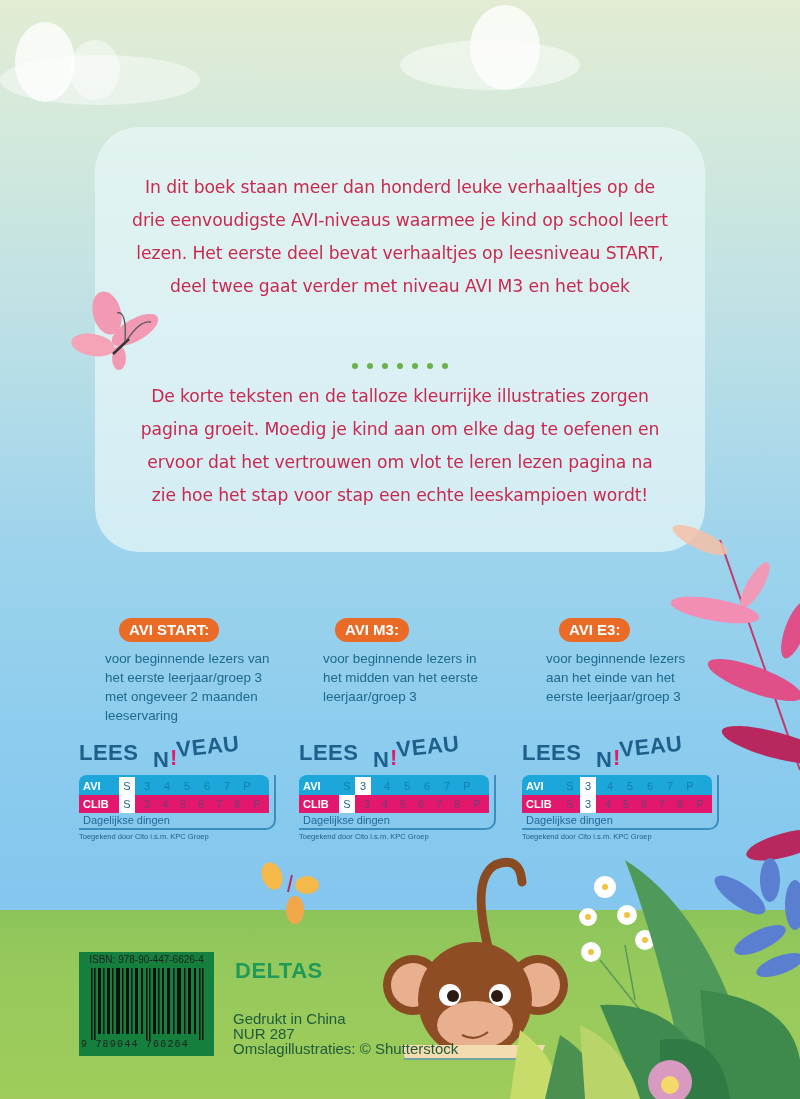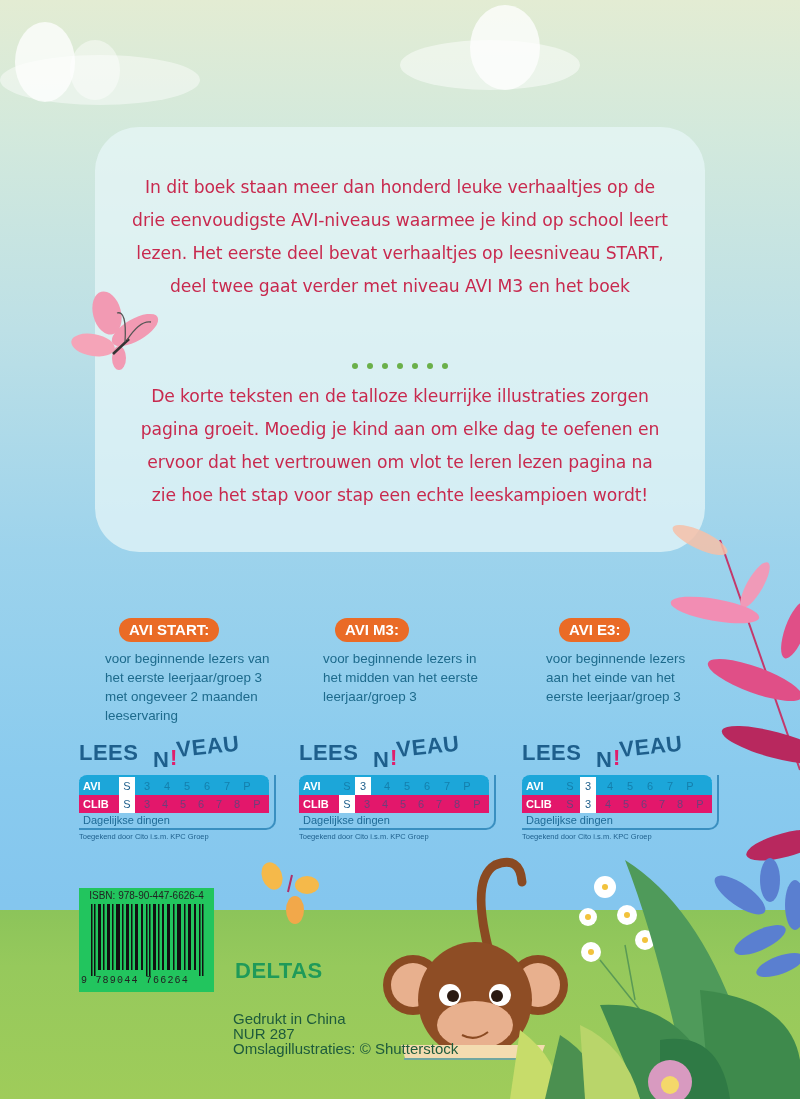--- a/index.html
+++ b/index.html
@@ -77,21 +77,21 @@
     .daily {
       position: absolute; top: 196px; left: 4px; color: #1e6a96;
       font-family: "Liberation Sans", sans-serif; font-size: 11px;
     }
     .toeg {
       position: absolute; top: 214px; left: 0; color: #1e5f8c;
       font-family: "Liberation Sans", sans-serif; font-size: 7.5px; white-space: nowrap;
     }
 
     .isbn-box {
-      position: absolute; left: 79px; top: 888px; width: 135px; height: 104px; background: #22c55e;
+      position: absolute; left: 79px; top: 952px; width: 135px; height: 104px; background: #15803d;
     }
     .isbn-text { position: absolute; top: 2px; left: 0; width: 135px; text-align: center; font-family: "Liberation Sans", sans-serif; font-size: 10px; color: #222; }
     .barcode { position: absolute; left: 12px; top: 16px; width: 114px; height: 72px; }
     .bcnum { position: absolute; left: 2px; top: 87px; font-family: "Liberation Mono", monospace; font-size: 10px; color: #222; letter-spacing: 1.2px; white-space: nowrap; }
 
     .deltas {
       position: absolute; left: 235px; top: 958px;
       font-family: "Liberation Sans", sans-serif; font-weight: bold; font-size: 22px;
       color: #1f9a59; letter-spacing: 0.5px;
     }

